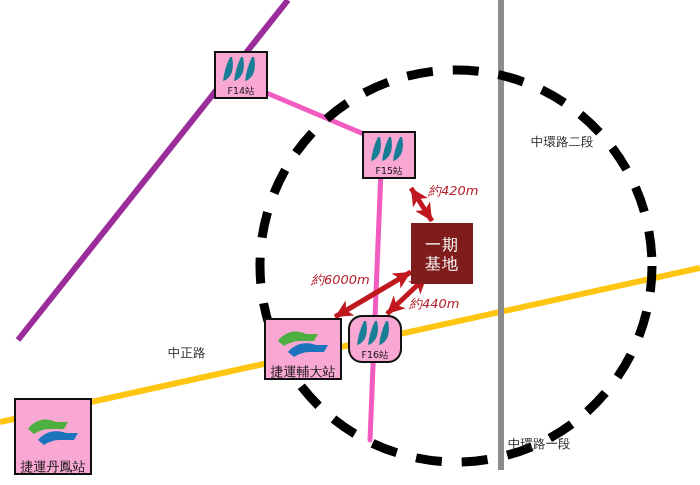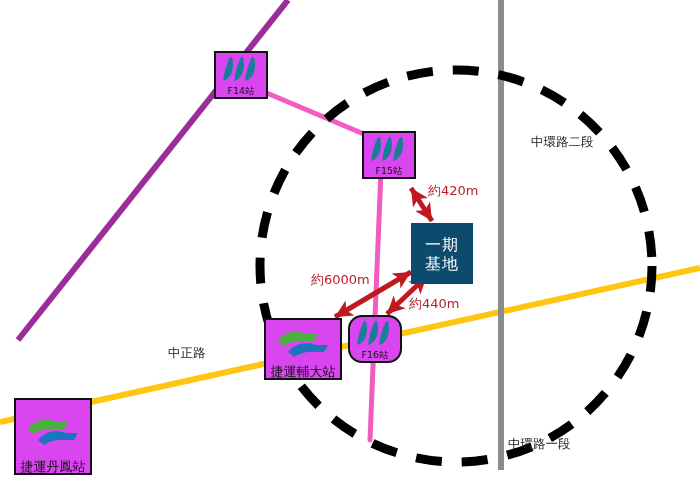--- a/index.html
+++ b/index.html
@@ -22,21 +22,21 @@
     left: 0;
     top: 0;
     width: 700px;
     height: 485px;
   }
 
   
   .station {
     position: absolute;
     box-sizing: border-box;
-    background: #d946ef;
+    background: #f9a8d4;
     border: 2px solid #111111;
     display: flex;
     flex-direction: column;
     align-items: center;
     justify-content: flex-end;
     padding-bottom: 1px;
     z-index: 40;
   }
   .station .logo {
     flex: 1 1 auto;
@@ -69,21 +69,21 @@
   }
   
   #st-f14 { left: 214px; top: 51px;  width: 54px; height: 48px; }
   #st-f15 { left: 362px; top: 131px; width: 54px; height: 48px; }
   #st-f16 { left: 348px; top: 315px; width: 54px; height: 48px; border-radius: 14px; }
 
   
   .parcel {
     position: absolute;
     box-sizing: border-box;
-    background: #0c4a6e;
+    background: #7f1d1d;
     color: #ffffff;
     display: flex;
     align-items: center;
     justify-content: center;
     text-align: center;
     z-index: 35;
     font-size: 16px;
     line-height: 19px;
     letter-spacing: 1px;
   }
@@ -112,20 +112,21 @@
   #road-zhonghuan2 { left: 531px; top: 134px; }
   #road-zhonghuan1 { left: 508px; top: 436px; }
 
   
   .dist-label {
     position: absolute;
     font-size: 13px;
     color: #B5202B;
     white-space: nowrap;
     z-index: 45;
+    font-style: italic;
   }
   #dist-420 { left: 428px; top: 182px; }
   #dist-6000 { left: 311px; top: 271px; }
   #dist-440 { left: 409px; top: 295px; }
 </style>
 </head>
 <body>
 
 <div id="map">
 

